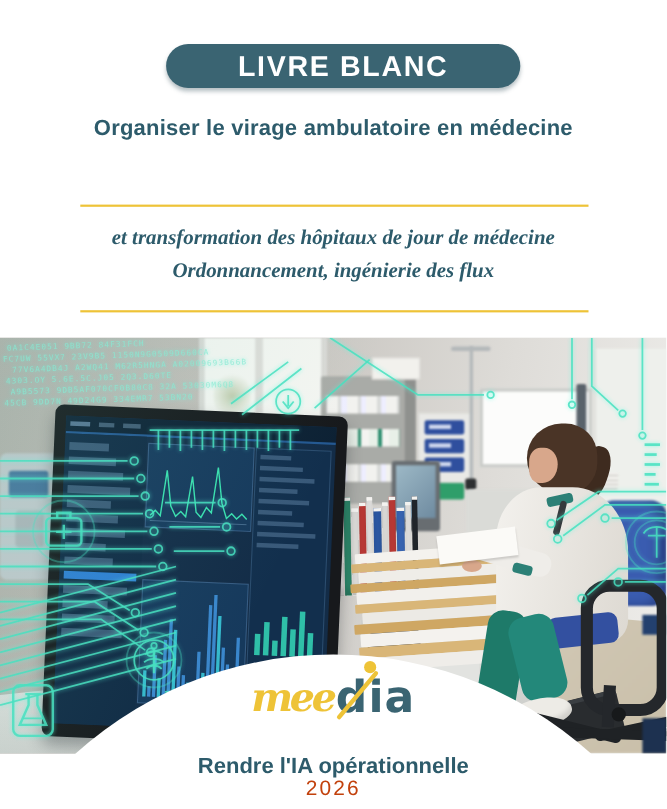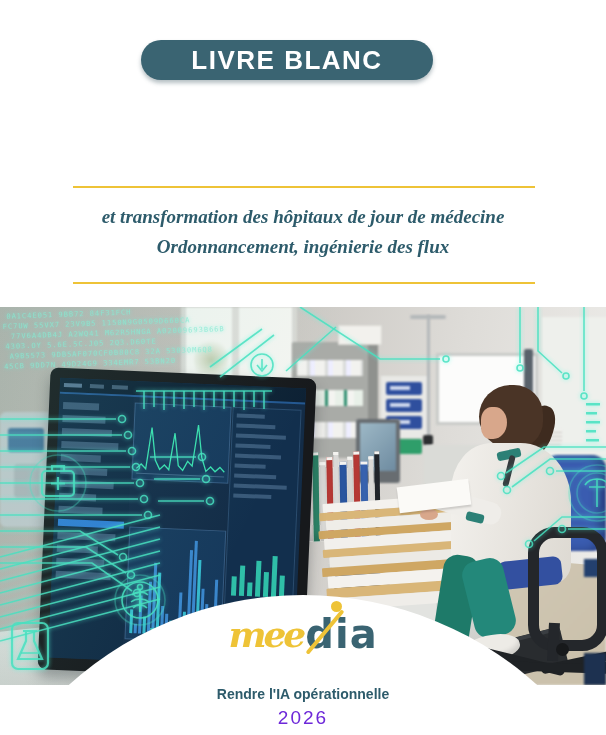--- a/index.html
+++ b/index.html
@@ -1,20 +1,20 @@
 <!DOCTYPE html>
 <html style="--teal: #3a6472; --teal-text: #2d5b6b; --yellow: #eec337; --circuit: #46e0c0; --screen-bg: #132c47;"><head>
 <meta charset="utf-8">
 <style>
   html,body{margin:0;padding:0;}
   body{width:606px;height:735px;background:#fff;font-family:"Liberation Sans",sans-serif;overflow:hidden;}
   .page{position:relative;width:606px;height:735px;background:#fff;overflow:hidden;}
 
   
-  .badge{position:absolute;left:141px;top:40px;width:292px;height:40px;background:var(--teal,#3a6472);
+  .badge{position:absolute;left:151px;top:40px;width:322px;height:40px;background:var(--teal,#3a6472);
          border-radius:21px;display:flex;align-items:center;justify-content:center;
          box-shadow:0 3px 4px rgba(40,70,80,.35);}
   .badge span{color:#fff;font-size:26px;font-weight:bold;letter-spacing:1.5px;}
   .title{position:absolute;left:0;top:106px;width:606px;text-align:center;
          color:var(--teal-text,#2d5b6b);font-size:20px;font-weight:bold;letter-spacing:.2px;}
   .rule{position:absolute;left:73px;width:462px;height:2px;background:var(--yellow,#eec337);}
   .rule.r1{top:186px;} .rule.r2{top:282px;}
   .subtitle{position:absolute;left:0;top:202px;width:606px;text-align:center;
             font-family:"Liberation Serif",serif;font-style:italic;font-weight:600;
             color:var(--teal-text,#2d5b6b);font-size:19px;line-height:30px;}
@@ -123,32 +123,33 @@
 
   
   .foot-circle{position:absolute;left:-47px;top:595px;width:700px;height:700px;background:#fff;border-radius:50%;}
   .logo{position:absolute;left:0;top:608px;width:606px;display:flex;justify-content:center;align-items:flex-end;}
   .logo-script{font-family:"DejaVu Serif",serif;font-style:italic;font-weight:bold;font-size:36px;line-height:52px;
                color:var(--yellow,#eec337);letter-spacing:-3px;margin-right:2px;}
   .logo-bold{position:relative;font-family:"DejaVu Sans",sans-serif;font-weight:bold;font-size:40px;line-height:52px;
              color:var(--teal,#3a6472);letter-spacing:1px;}
   .logo-slash{position:absolute;left:-8px;top:22px;width:56px;height:4px;background:var(--yellow,#eec337);border-radius:2px;transform:rotate(-50deg);}
   .logo-dot{position:absolute;left:26px;top:-7px;width:11px;height:11px;background:var(--yellow,#eec337);border-radius:50%;}
-  .tagline{position:absolute;left:0;top:686px;width:606px;text-align:center;font-weight:bold;font-size:14px;color:var(--teal-text,#2d5b6b);}
-  .year{position:absolute;left:0;top:707px;width:606px;text-align:center;font-size:19px;letter-spacing:2px;color:#6d28d9;}
+  .tagline{position:absolute;left:0;top:686px;width:606px;text-align:center;font-weight:bold;font-size:20px;color:var(--teal-text,#2d5b6b);}
+  .year{position:absolute;left:0;top:707px;width:606px;text-align:center;font-size:19px;letter-spacing:2px;color:#c2410c;}
 </style>
 </head>
 <body>
 
 <div class="page">
 
   <div class="badge">
     <span>LIVRE BLANC</span>
   </div>
 
+  <div class="title">Organiser le virage ambulatoire en médecine</div>
 
   <div class="rule r1"></div>
 
   <div class="subtitle">
     <div>et transformation des hôpitaux de jour de médecine</div>
     <div>Ordonnancement, ingénierie des flux</div>
   </div>
 
   <div class="rule r2"></div>
 

